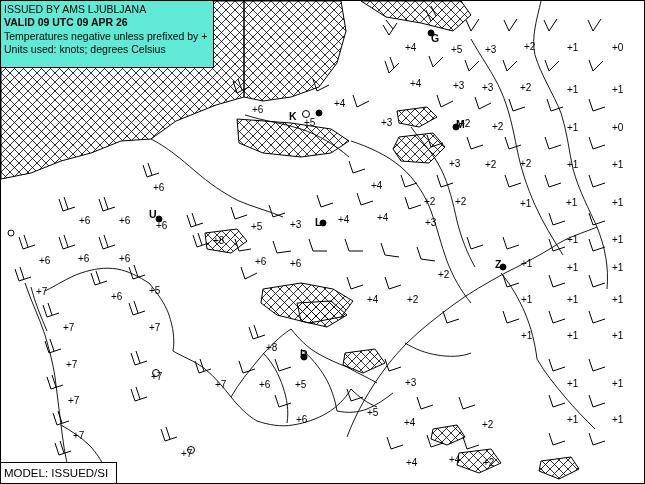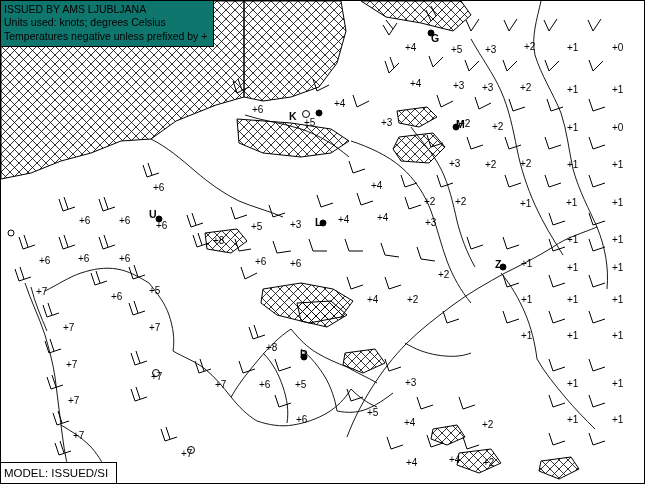--- a/index.html
+++ b/index.html
@@ -20,25 +20,25 @@
   #mapsvg {
     position: absolute;
     left: 0; top: 0;
     width: 645px;
     height: 484px;
   }
   .hdr {
     position: absolute;
     left: 0px;
     top: 0px;
-    background: #0f766e;
+    background: #5eead4;
     border: 1px solid #000000;
     border-left: none;
     border-top: none;
-    padding: 2px 6px 3px 3px;
+    padding: 2px 6px 10px 3px;
     z-index: 40;
   }
   .hdr div {
     font-size: 10.5px;
     line-height: 13.4px;
     color: #000;
     white-space: nowrap;
   }
   .hdr .b { font-weight: bold; }
   .footer {
@@ -341,21 +341,22 @@
       <div class="tlabel" style="left: 611px; top: 414px;">+1</div>
       <div class="tlabel" style="left: 73px; top: 461px;">+7</div>
       <div class="tlabel" style="left: 180px; top: 448px;">+7</div>
       <div class="tlabel" style="left: 405px; top: 457px;">+4</div>
       <div class="tlabel" style="left: 448px; top: 454px;">+4</div>
       <div class="tlabel" style="left: 482px; top: 457px;">+2</div>
     </div>
 
   <div class="hdr">
     <div>ISSUED BY AMS LJUBLJANA</div>
+    <div class="b">VALID 09 UTC 09 APR 26</div>
+    <div>Temperatures negative unless prefixed by +</div>
     <div>Units used: knots; degrees Celsius</div>
-    <div>Temperatures negative unless prefixed by +</div>
   </div>
 
   <div class="footer">
     <div>MODEL: ISSUED/SI</div>
   </div>
 
 </div>
 
 </body></html>

